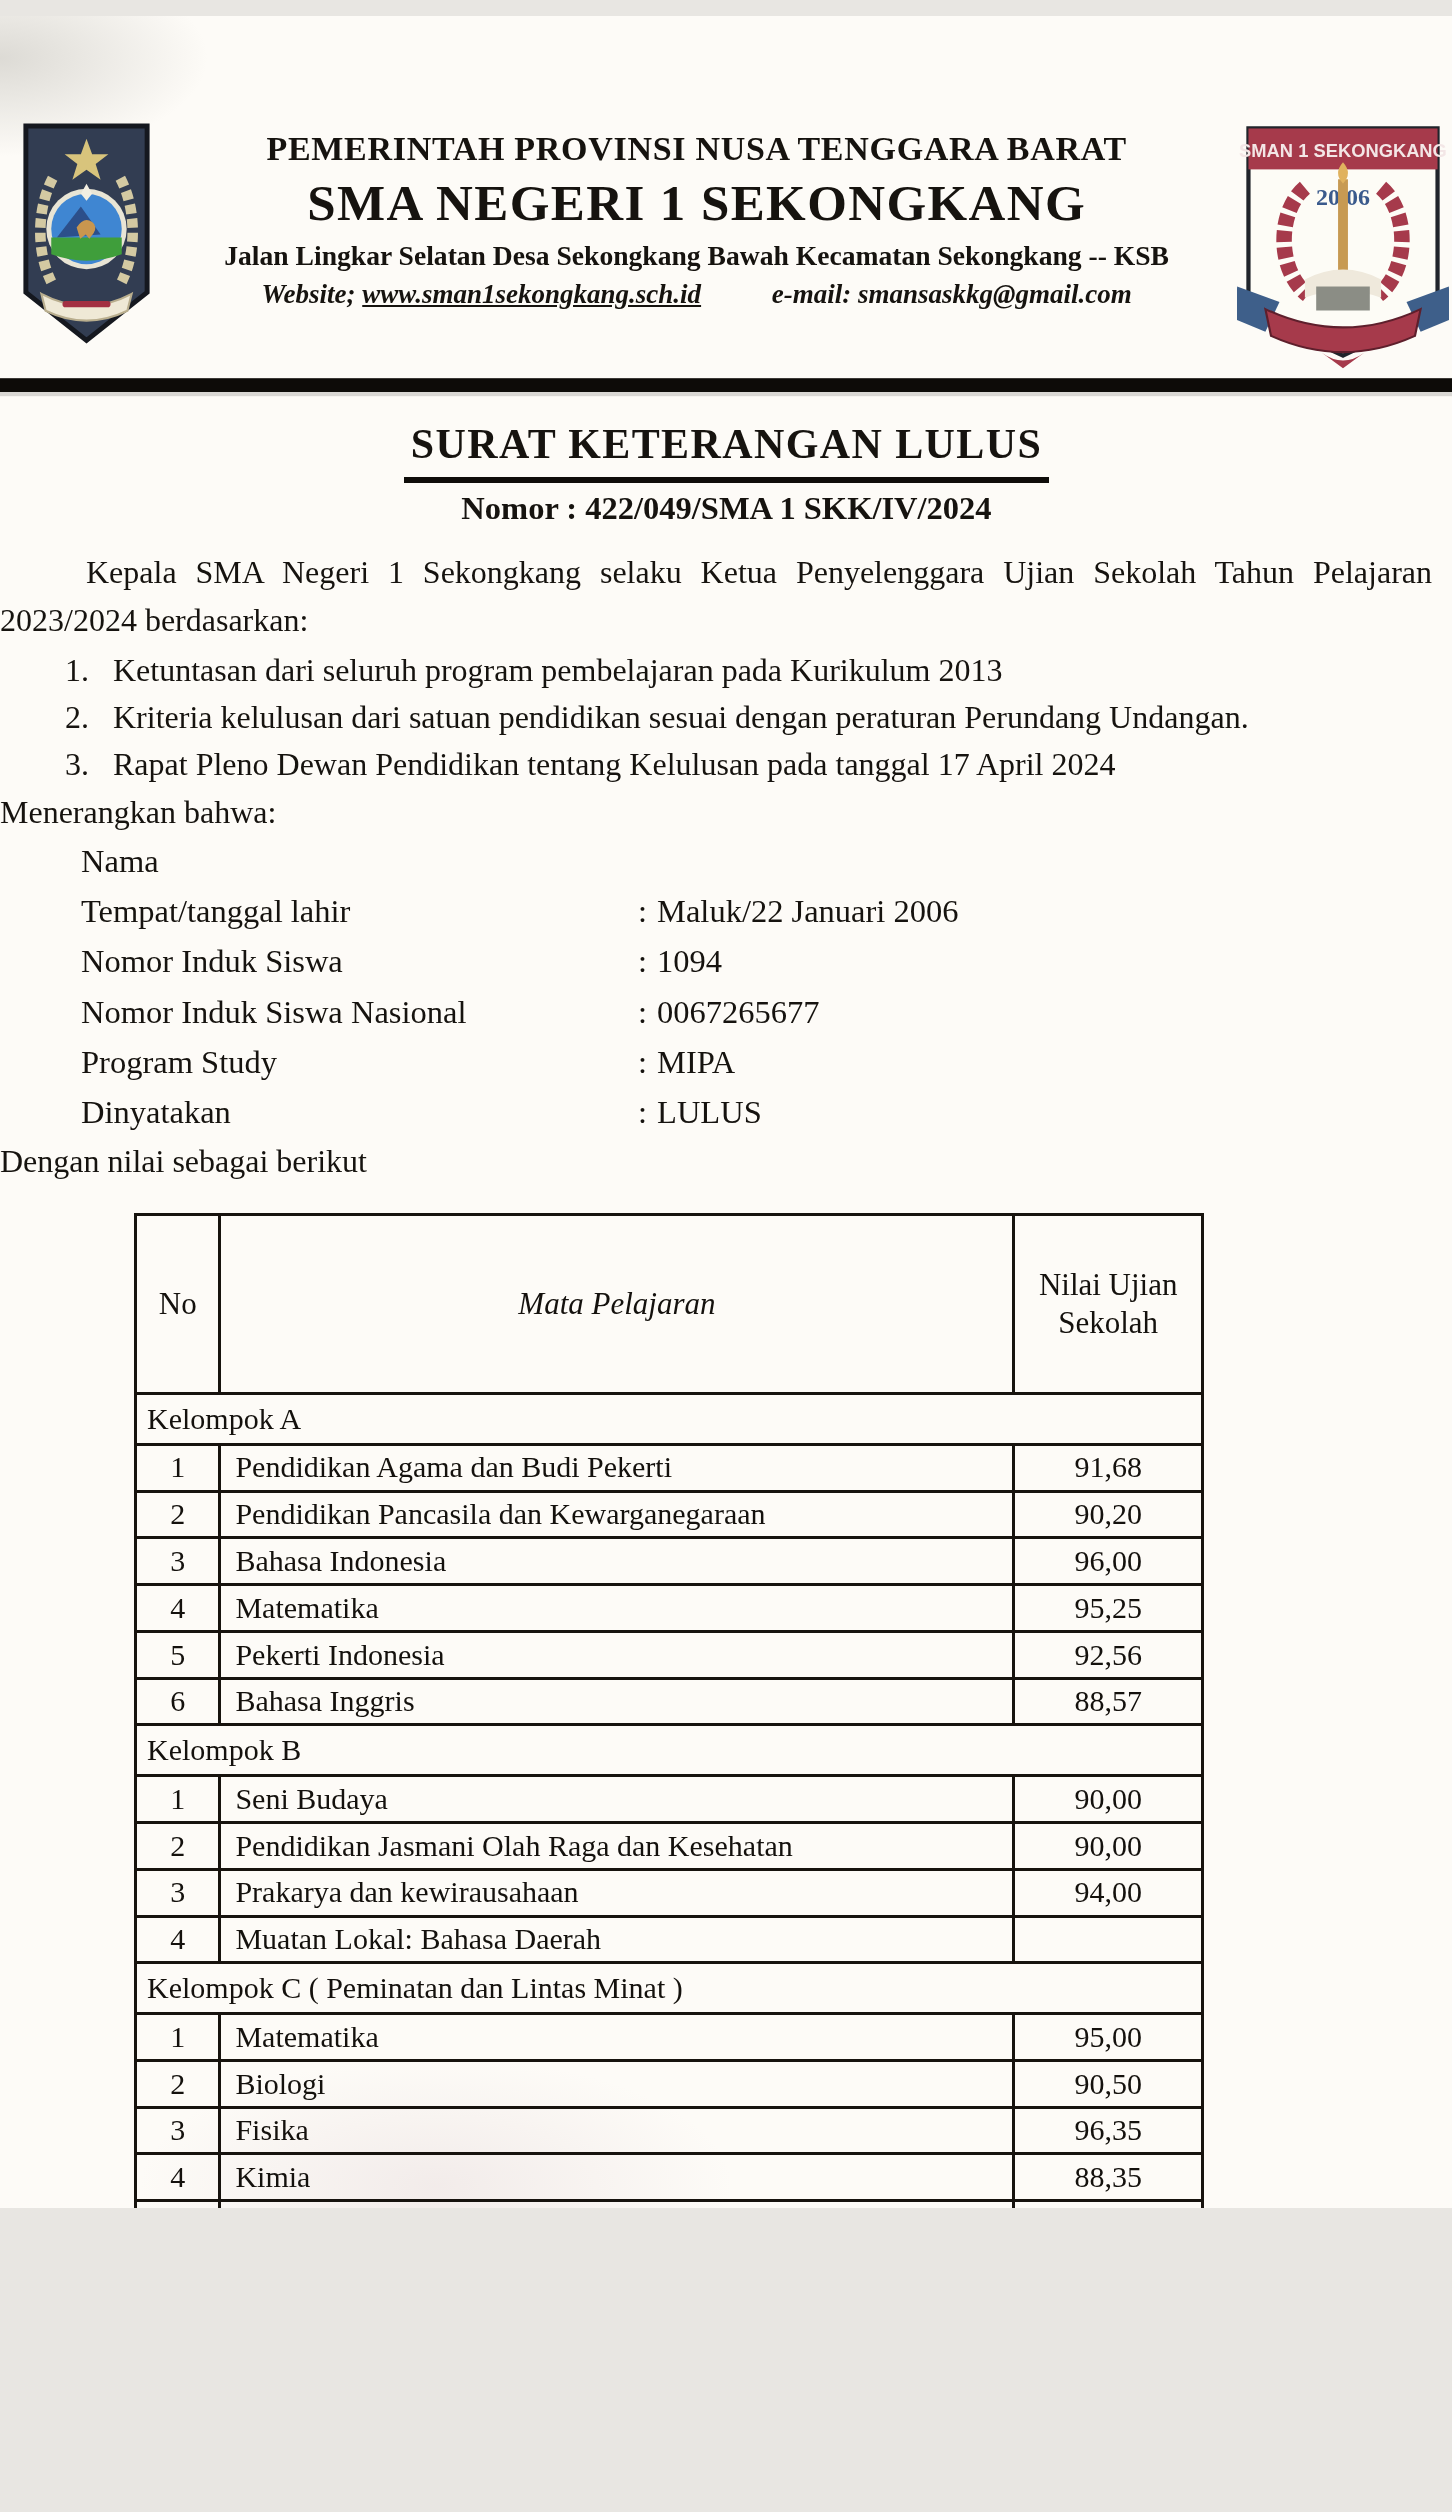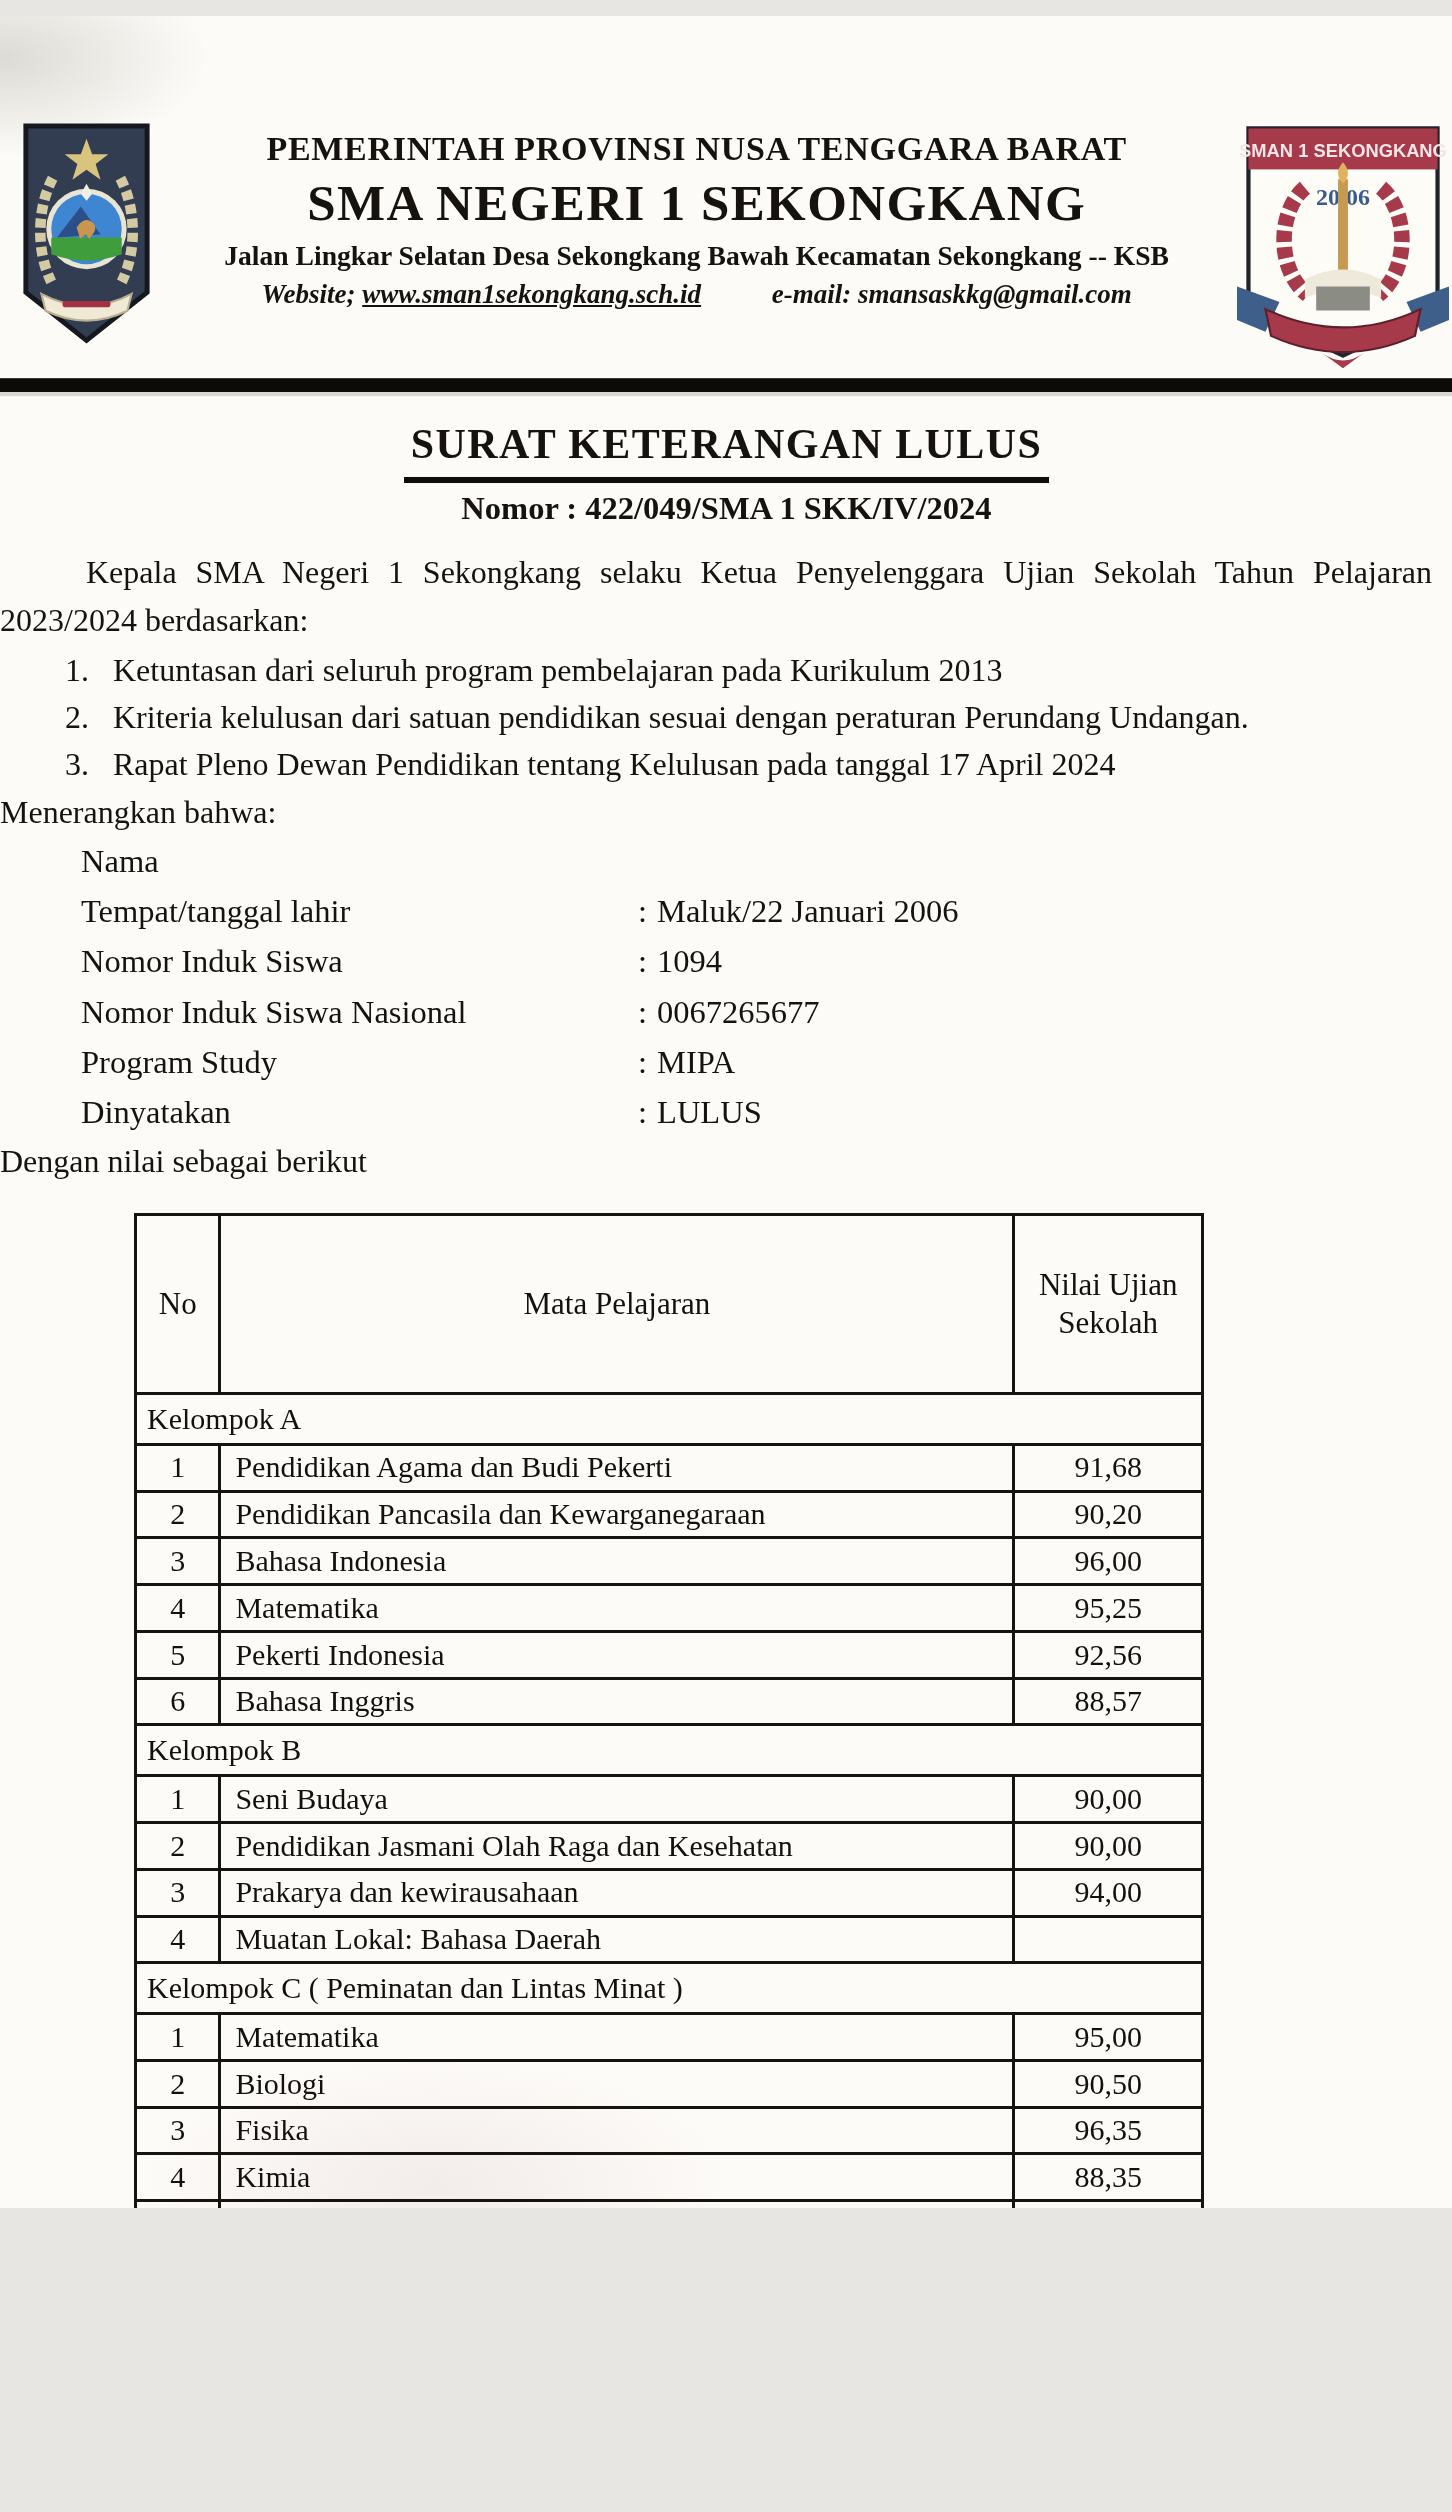--- a/index.html
+++ b/index.html
@@ -170,21 +170,21 @@
       <span class="sval"><span class="sep">:</span><span>LULUS</span></span>
     </div>
   </div>
 
   <div class="dengan">Dengan nilai sebagai berikut</div>
 
   <table class="grades">
     <tbody>
         <tr class="thead">
       <td class="c-no">No</td>
-      <td class="c-sub" style="text-align:center;padding-left:0 !important;">Mata Pelajaran</td>
+      <td class="c-sub" style="text-align:center;padding-left:0 !important;font-style:italic;">Mata Pelajaran</td>
       <td class="c-val">Nilai Ujian Sekolah</td>
     </tr>
 
     <tr class="group">
       <td colspan="3">Kelompok A</td>
     </tr>
     <tr>
       <td class="c-no">1</td>
       <td class="c-sub">Pendidikan Agama dan Budi Pekerti</td>
       <td class="c-val">91,68</td>

